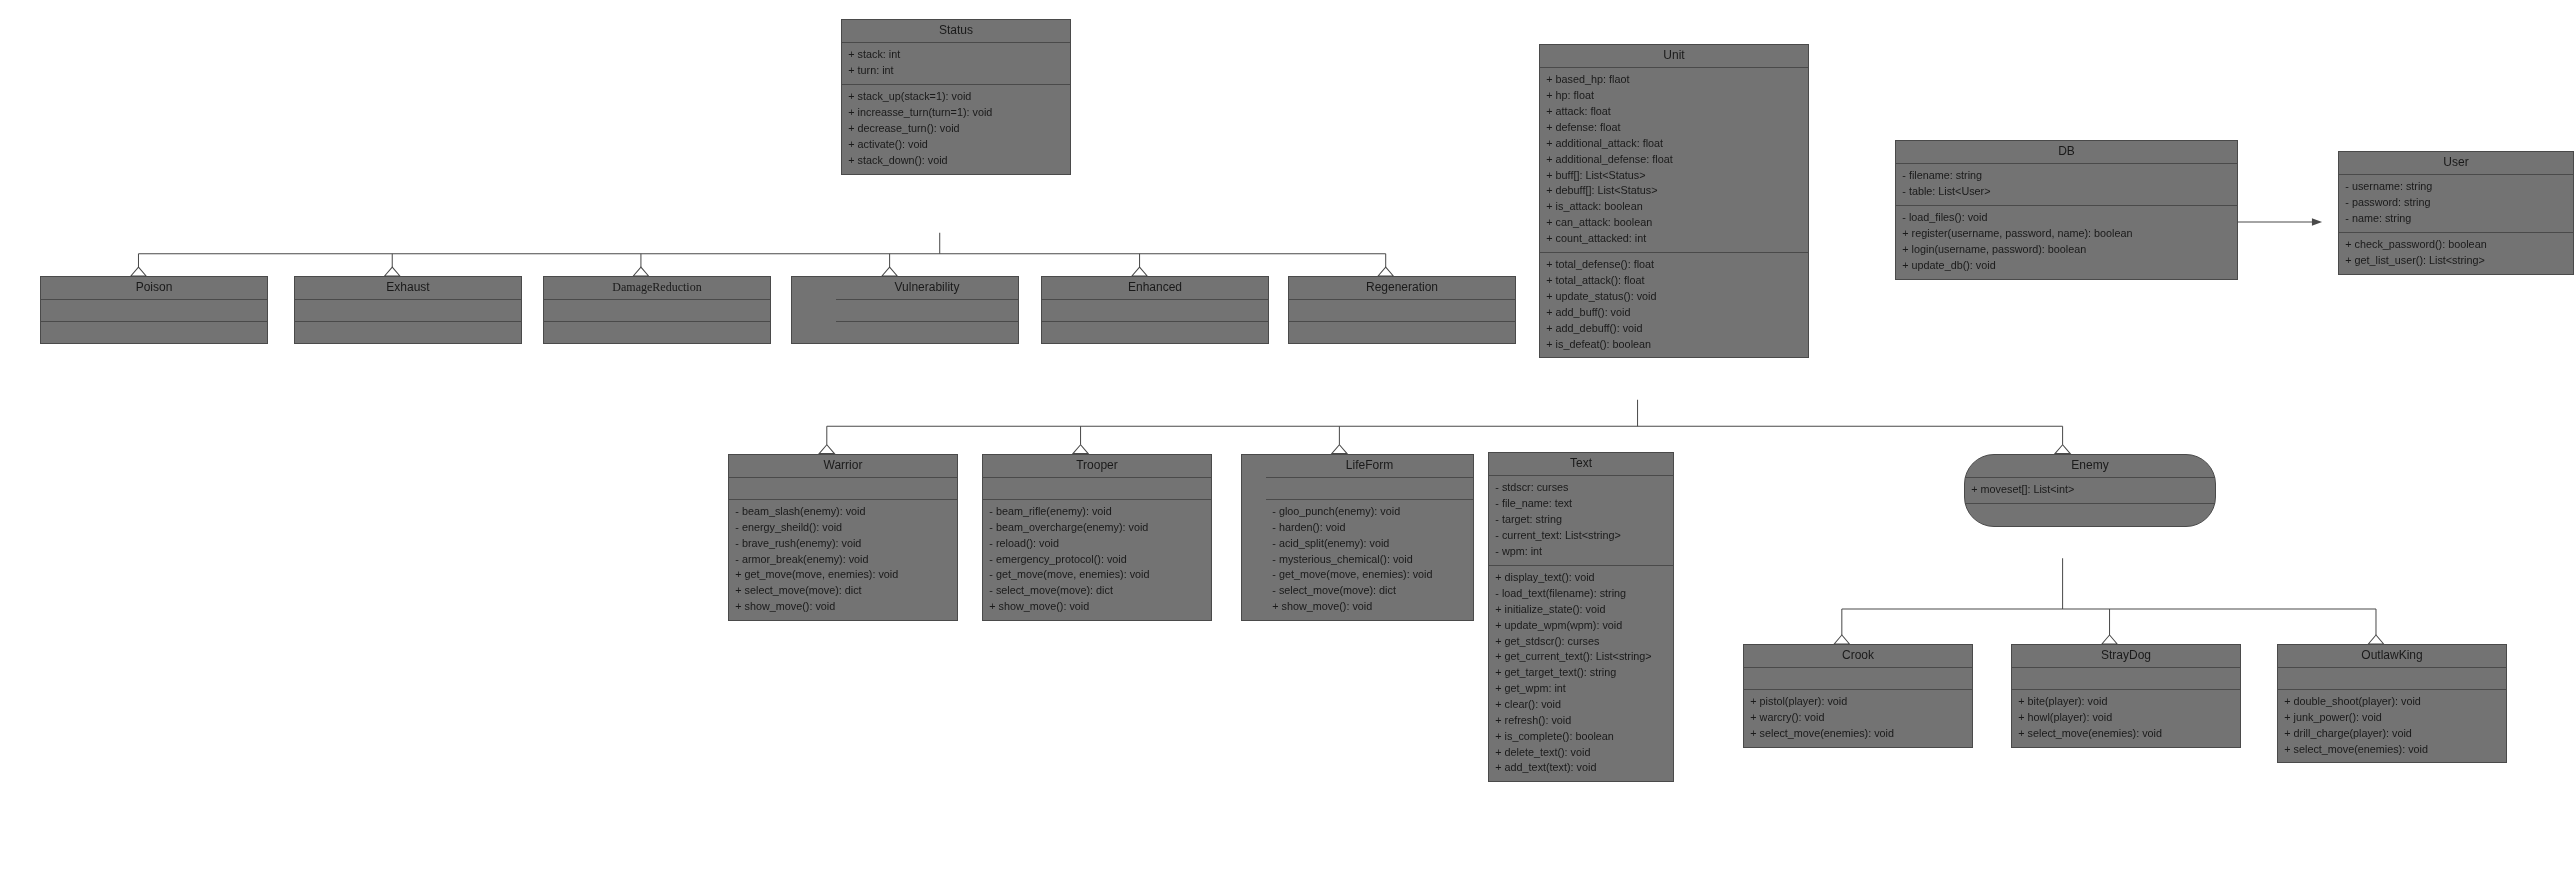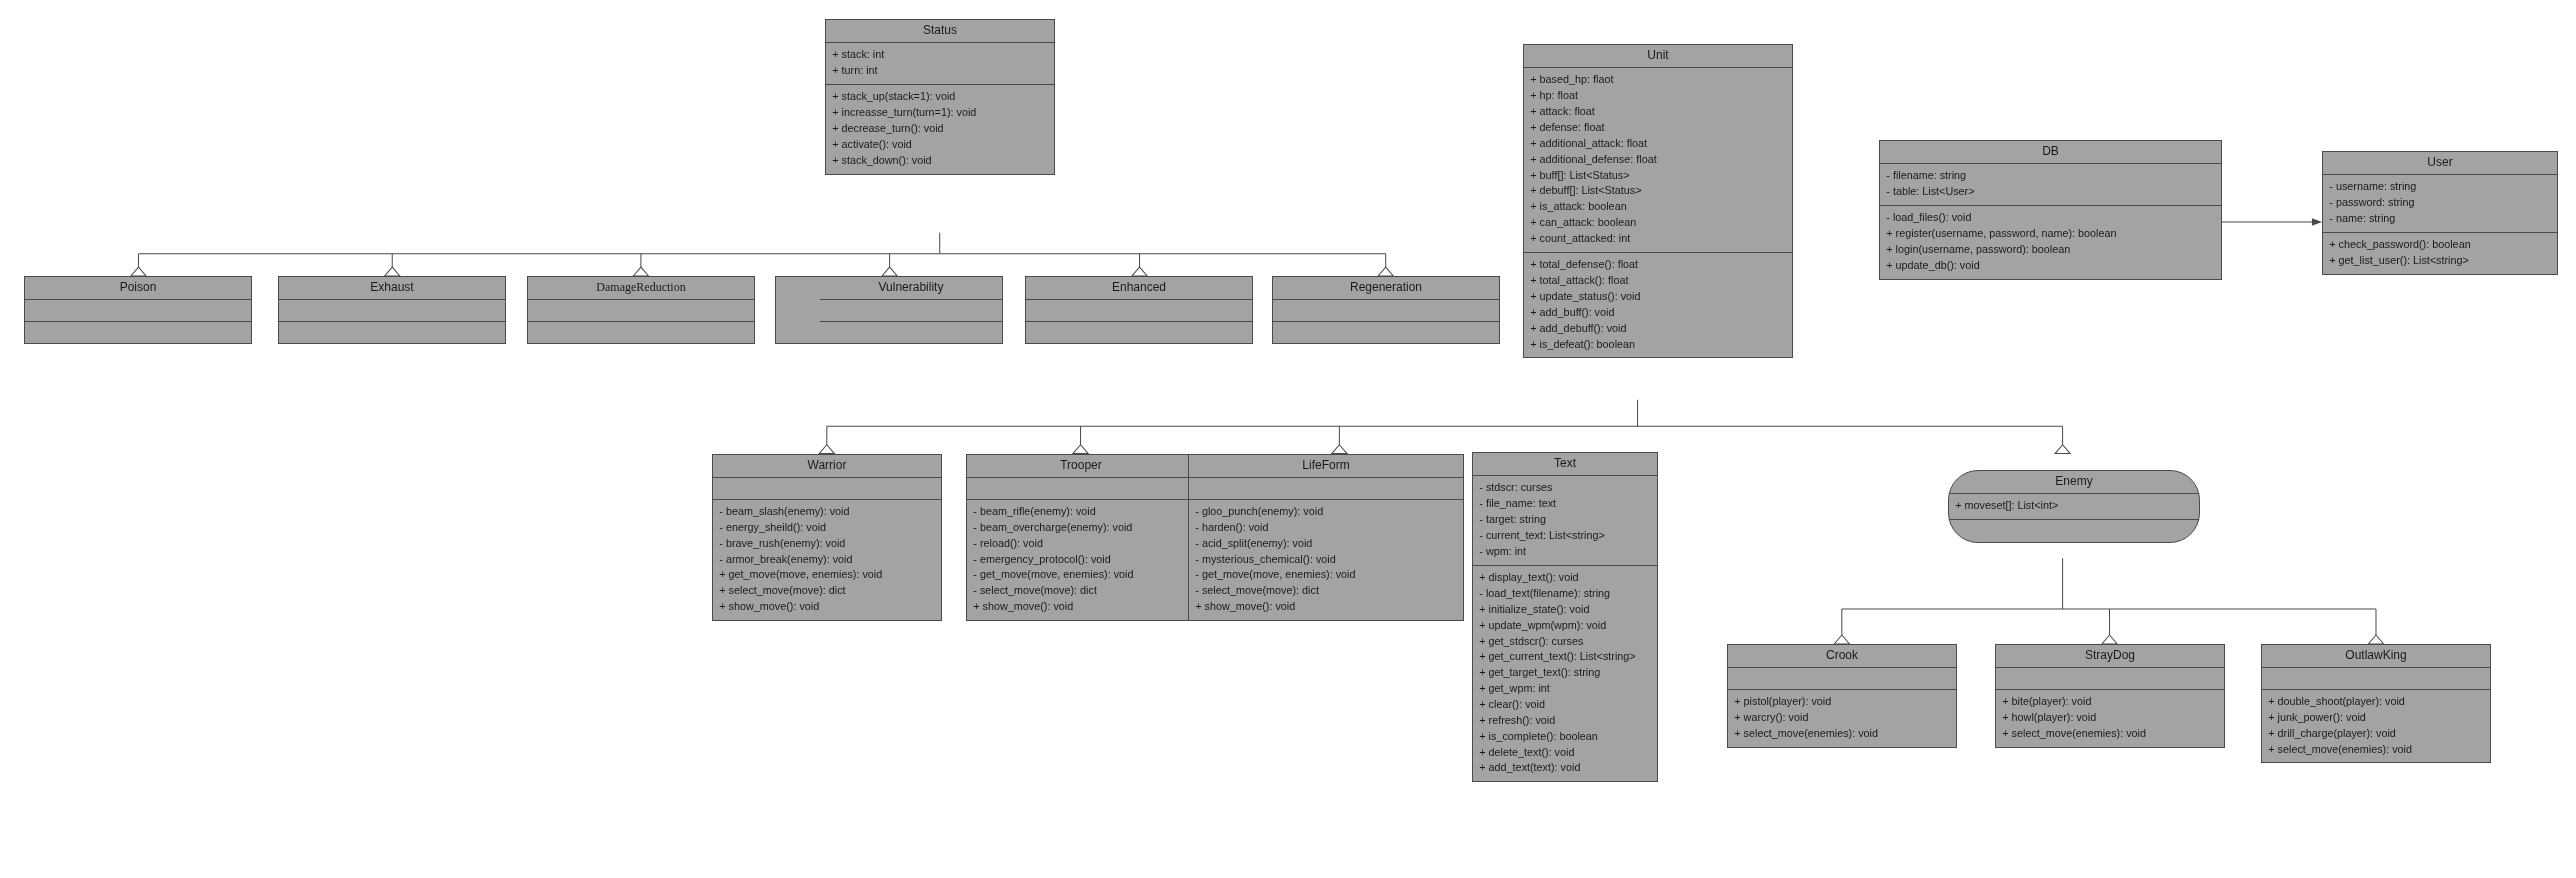--- a/index.html
+++ b/index.html
@@ -7,22 +7,23 @@
     width:2576px;height:878px;
     background:#ffffff;
     font-family:"Liberation Sans", sans-serif;
     position:relative;
     overflow:hidden;
   }
   #canvas{position:absolute;left:0;top:0;width:2576px;height:878px;}
   .cls{
     position:absolute;
     border:0.6px solid #4a4a4a;
-    background:#a3a3a3;
+    background:#737373;
     box-sizing:border-box;
+    margin-left:16px;
   }
   .cls .title{
     text-align:center;
     font-size:12px;
     color:#1a1a1a;
     padding:3.8px 2.5px 4.4px 2.5px;
     border-bottom:0.6px solid #4a4a4a;
     box-sizing:border-box;
     line-height:1.15;
   }
@@ -215,21 +216,21 @@
       <div class="row">- beam_rifle(enemy): void</div>
       <div class="row">- beam_overcharge(enemy): void</div>
       <div class="row">- reload(): void</div>
       <div class="row">- emergency_protocol(): void</div>
       <div class="row">- get_move(move, enemies): void</div>
       <div class="row">- select_move(move): dict</div>
       <div class="row">+ show_move(): void</div>
     </div>
   </div>
 
-  <div class="cls" style="left:1188px;top:454px;width:276px;">
+  <div class="cls" style="left:1225px;top:454px;width:233px;padding-left:24px;">
     <div class="title">LifeForm</div>
     <div class="sect empty"></div>
     <div class="sect last">
       <div class="row">- gloo_punch(enemy): void</div>
       <div class="row">- harden(): void</div>
       <div class="row">- acid_split(enemy): void</div>
       <div class="row">- mysterious_chemical(): void</div>
       <div class="row">- get_move(move, enemies): void</div>
       <div class="row">- select_move(move): dict</div>
       <div class="row">+ show_move(): void</div>
@@ -255,21 +256,21 @@
       <div class="row">+ get_target_text(): string</div>
       <div class="row">+ get_wpm: int</div>
       <div class="row">+ clear(): void</div>
       <div class="row">+ refresh(): void</div>
       <div class="row">+ is_complete(): boolean</div>
       <div class="row">+ delete_text(): void</div>
       <div class="row">+ add_text(text): void</div>
     </div>
   </div>
 
-  <div class="cls" style="left:1948px;top:470px;width:252px;border-radius:30px;">
+  <div class="cls" style="left:1948px;top:454px;width:252px;border-radius:30px;">
     <div class="title">Enemy</div>
     <div class="sect">
       <div class="row">+ moveset[]: List&lt;int&gt;</div>
     </div>
     <div class="sect empty last"></div>
   </div>
 
   <div class="cls" style="left:1727px;top:644px;width:230px;">
     <div class="title">Crook</div>
     <div class="sect empty"></div>

